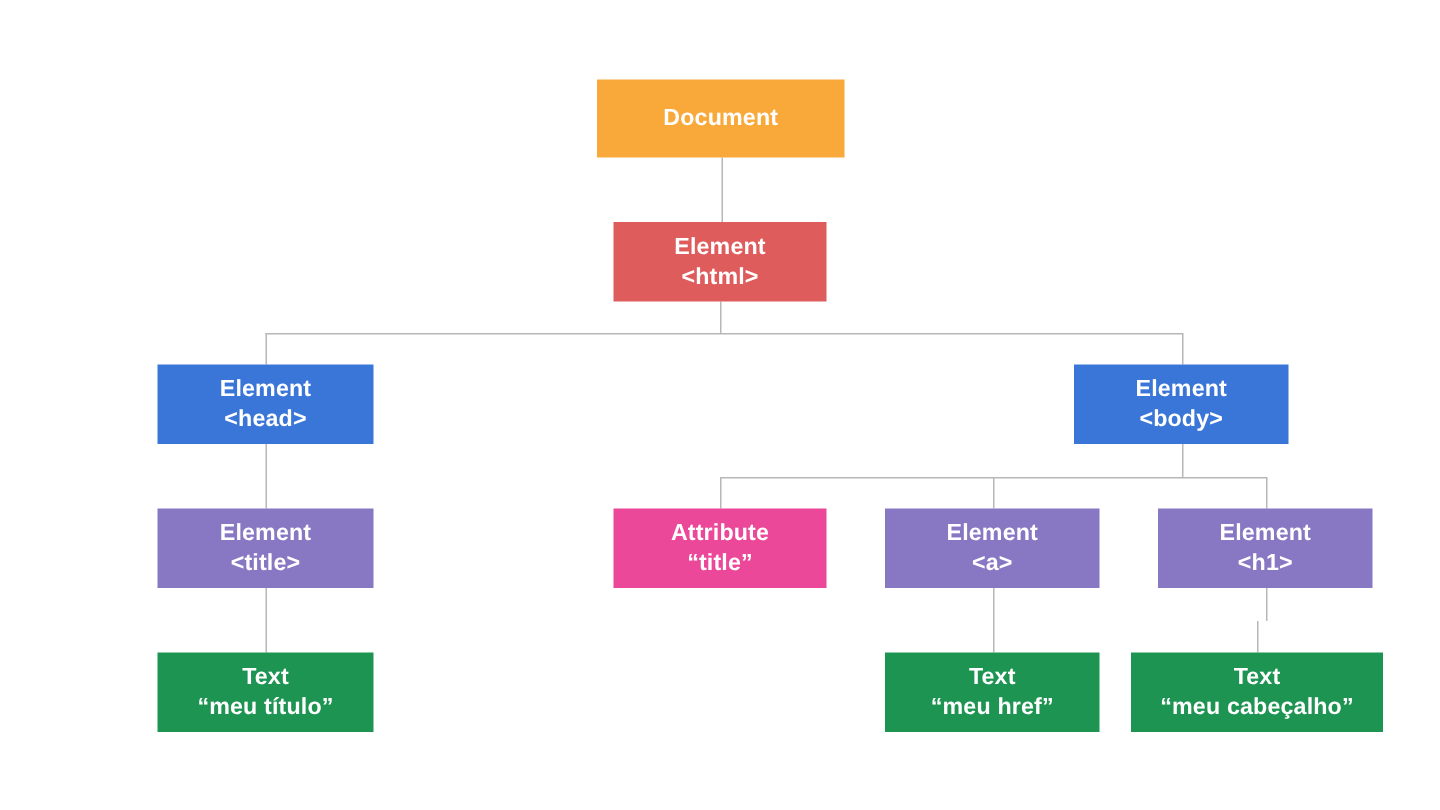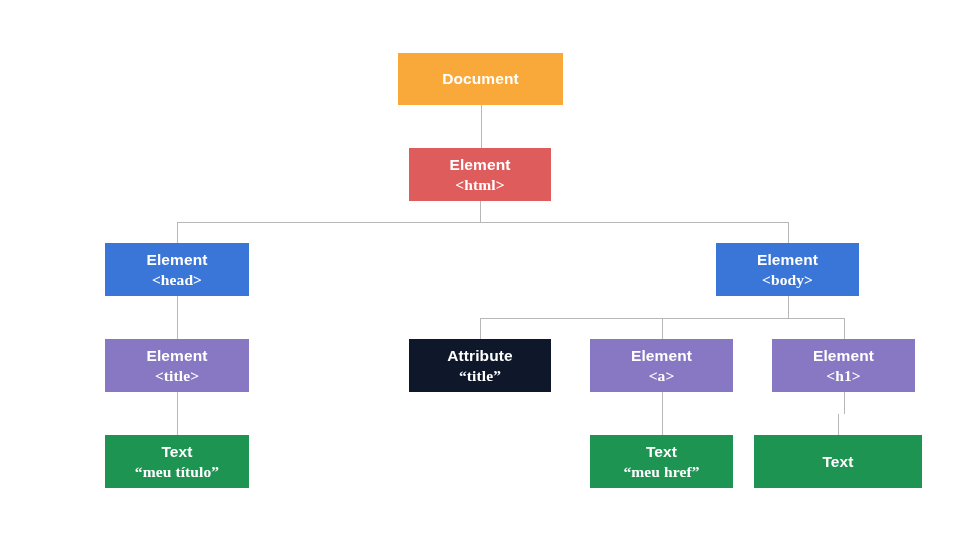--- a/index.html
+++ b/index.html
@@ -29,21 +29,21 @@
     justify-content: center;
     color: #ffffff;
     font-weight: bold;
     font-size: 15.5px;
     line-height: 1.25;
     text-align: center;
     letter-spacing: 0.1px;
     z-index: 2;
   }
   .node .line1 { display: block; }
-  .node .line2 { display: block; font-family: Liberation Serif, serif; }
+  .node .line2 { display: block; }
   .connector {
     position: absolute;
     background: #b7b7b7;
     z-index: 1;
   }
   .connector.v { width: 1px; }
   .connector.h { height: 1px; }
 </style>
 </head>
 <body>
@@ -80,21 +80,21 @@
         <span class="line2">&lt;head&gt;</span>
       </div>
       <div class="node" style="left: 716px; top: 243px; width: 143px; height: 53px; background: rgb(58, 118, 216);">
         <span class="line1">Element</span>
         <span class="line2">&lt;body&gt;</span>
       </div>
       <div class="node" style="left: 105px; top: 339px; width: 144px; height: 53px; background: rgb(136, 120, 195);">
         <span class="line1">Element</span>
         <span class="line2">&lt;title&gt;</span>
       </div>
-      <div class="node" style="left: 409px; top: 339px; width: 142px; height: 53px; background: #0f172a;">
+      <div class="node" style="left: 409px; top: 339px; width: 142px; height: 53px; background: #ec4899;">
         <span class="line1">Attribute</span>
         <span class="line2">“title”</span>
       </div>
       <div class="node" style="left: 590px; top: 339px; width: 143px; height: 53px; background: rgb(136, 120, 195);">
         <span class="line1">Element</span>
         <span class="line2">&lt;a&gt;</span>
       </div>
       <div class="node" style="left: 772px; top: 339px; width: 143px; height: 53px; background: rgb(136, 120, 195);">
         <span class="line1">Element</span>
         <span class="line2">&lt;h1&gt;</span>
@@ -102,15 +102,16 @@
       <div class="node" style="left: 105px; top: 435px; width: 144px; height: 53px; background: rgb(30, 148, 83);">
         <span class="line1">Text</span>
         <span class="line2">“meu título”</span>
       </div>
       <div class="node" style="left: 590px; top: 435px; width: 143px; height: 53px; background: rgb(30, 148, 83);">
         <span class="line1">Text</span>
         <span class="line2">“meu href”</span>
       </div>
       <div class="node" style="left: 754px; top: 435px; width: 168px; height: 53px; background: rgb(30, 148, 83);">
         <span class="line1">Text</span>
+        <span class="line2">“meu cabeçalho”</span>
       </div>
     </div>
 </div>
 
 </body></html>

